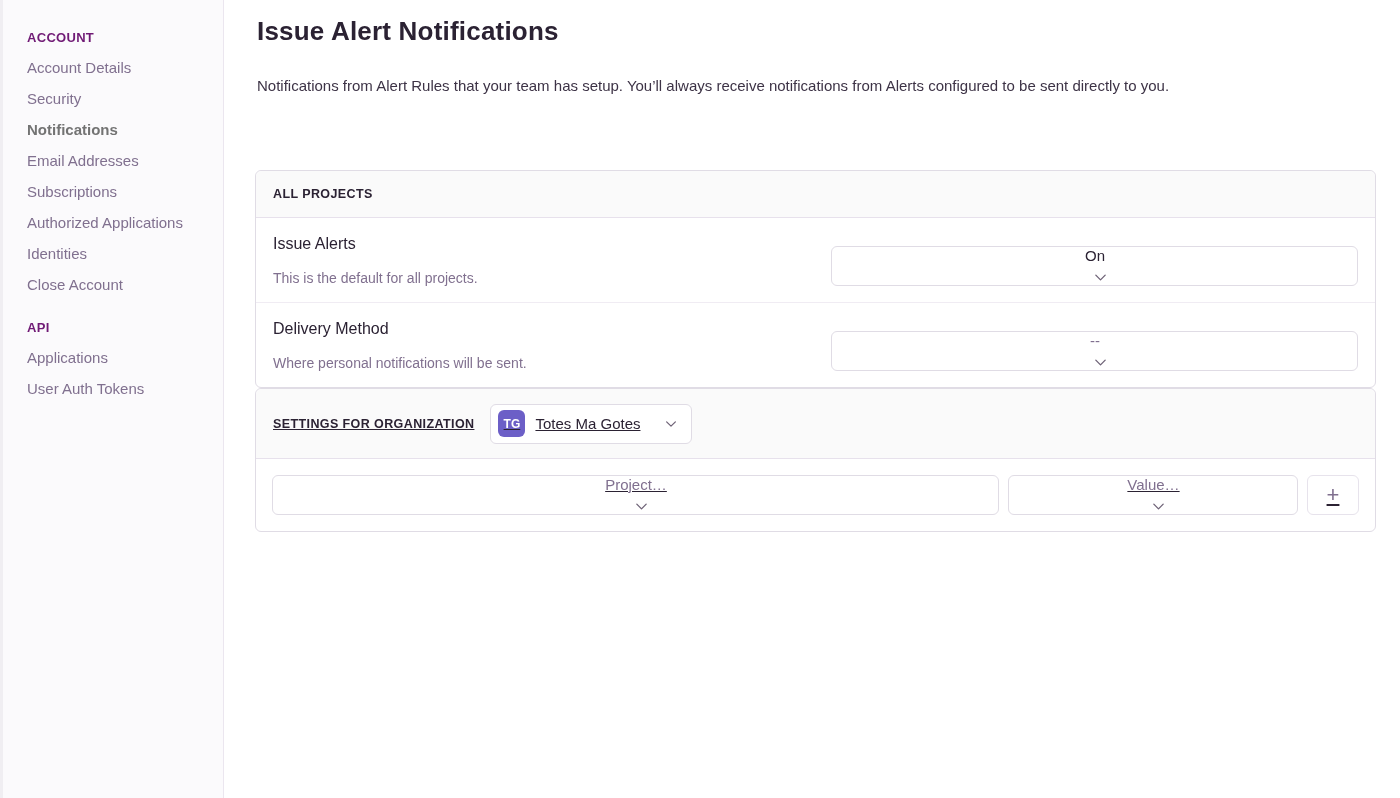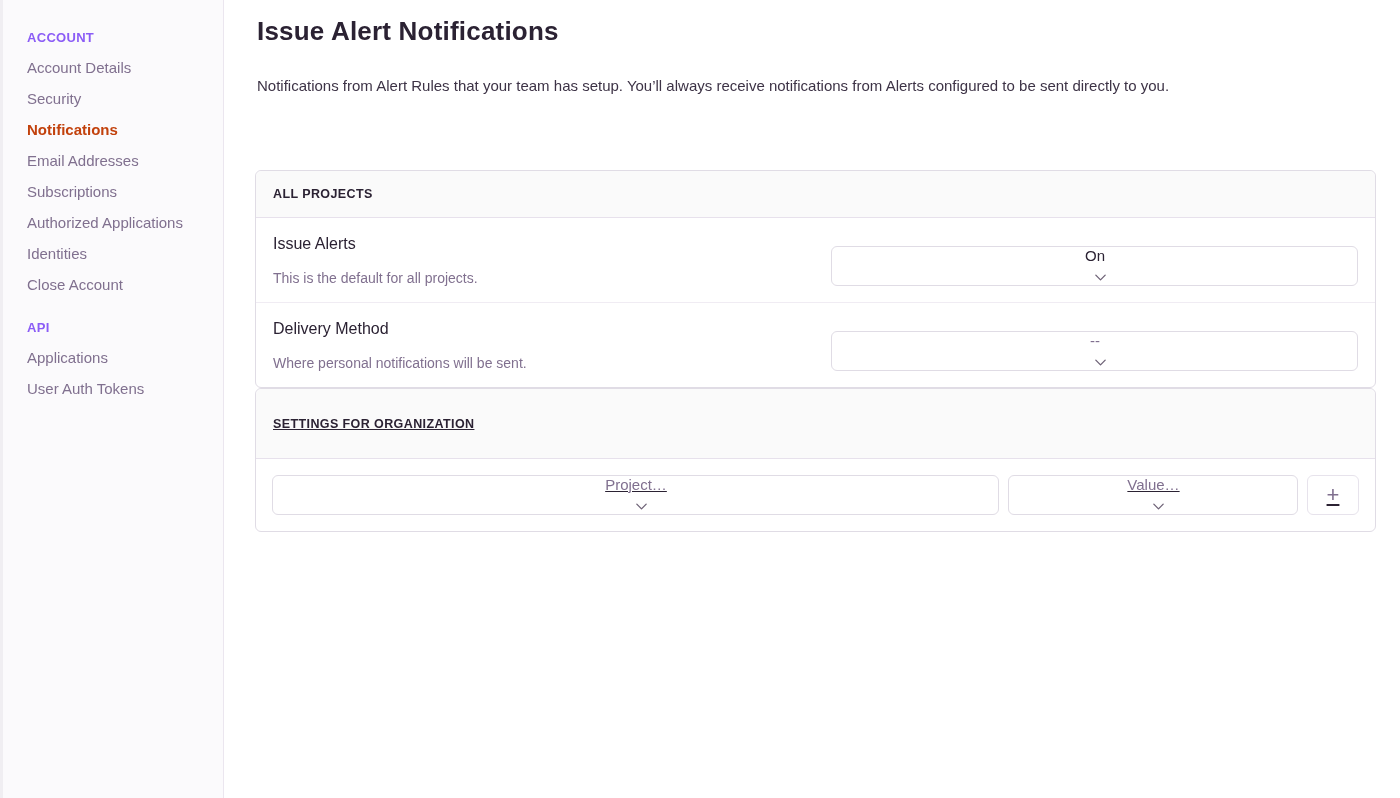--- a/index.html
+++ b/index.html
@@ -18,28 +18,28 @@
 
   
   .sidebar {
     width: 221px; flex: 0 0 221px; height: 798px;
     background: #fbfafc;
     border-right: 1px solid #ebe6ef;
     padding: 30px 16px 0 24px;
   }
   .side-section { margin-bottom: 26px; }
   .side-header {
-    font-size: 13px; font-weight: 700; color: #8b5cf6;
+    font-size: 13px; font-weight: 700; color: #701a75;
     letter-spacing: 0.3px; margin-bottom: 13px;
   }
   .side-item {
     font-size: 15px; color: #80708f; line-height: 19px;
     margin-bottom: 12px; cursor: pointer; white-space: nowrap;
   }
-  .side-item.active { color: #c2410c; font-weight: 700; }
+  .side-item.active { color: #737373; font-weight: 700; }
 
   
   .content {
     flex: 1; height: 636px; background: #ffffff;
     padding: 0 24px 0 31px; overflow: hidden;
   }
   .page-title {
     margin: 16px 0 0 2px;
     font-size: 26px; font-weight: 700; color: #2b2233;
     letter-spacing: 0.2px;
@@ -181,20 +181,29 @@
                 <path d="M3 5.5l5 5 5-5" fill="none" stroke="#6e6276" stroke-width="1.4" stroke-linecap="round" stroke-linejoin="round"></path>
               </svg>
           </span>
         </div>
       </div>
     </section>
 
     <section class="panel panel-2">
       <div class="panel-header">
         <span class="panel-header-label">SETTINGS FOR ORGANIZATION</span>
+        <div class="org-select">
+          <span class="org-avatar">TG</span>
+          <span class="org-name">Totes Ma Gotes</span>
+          <span class="chevron">
+            <svg width="14" height="14" viewBox="0 0 16 16">
+                <path d="M3 5.5l5 5 5-5" fill="none" stroke="#6e6276" stroke-width="1.4" stroke-linecap="round" stroke-linejoin="round"></path>
+              </svg>
+          </span>
+        </div>
       </div>
 
       <div class="tuning-row">
         <div class="select project-select">
           <span class="sel-placeholder">Project…</span>
           <span class="chevron">
             <svg width="15" height="15" viewBox="0 0 16 16">
                 <path d="M3 5.5l5 5 5-5" fill="none" stroke="#6e6276" stroke-width="1.4" stroke-linecap="round" stroke-linejoin="round"></path>
               </svg>
           </span>

